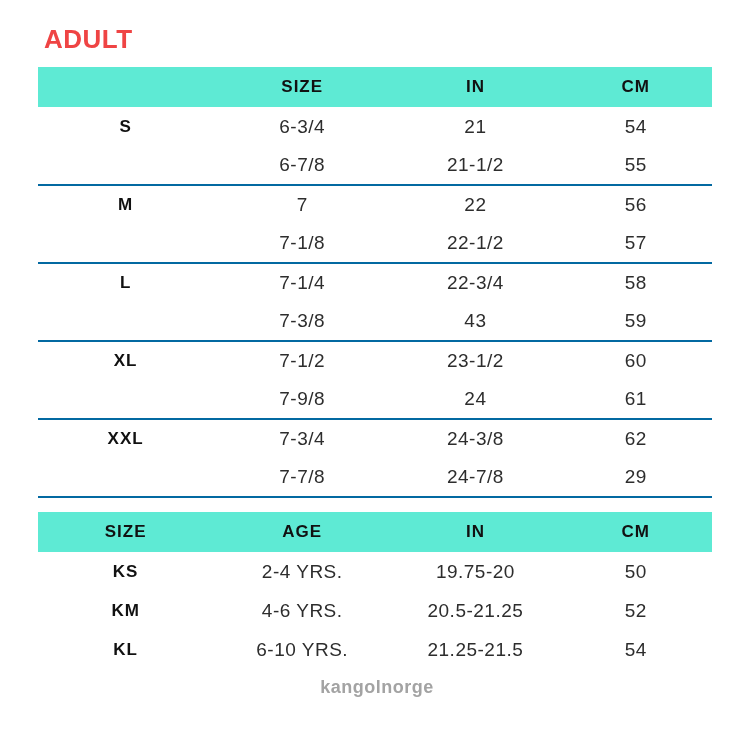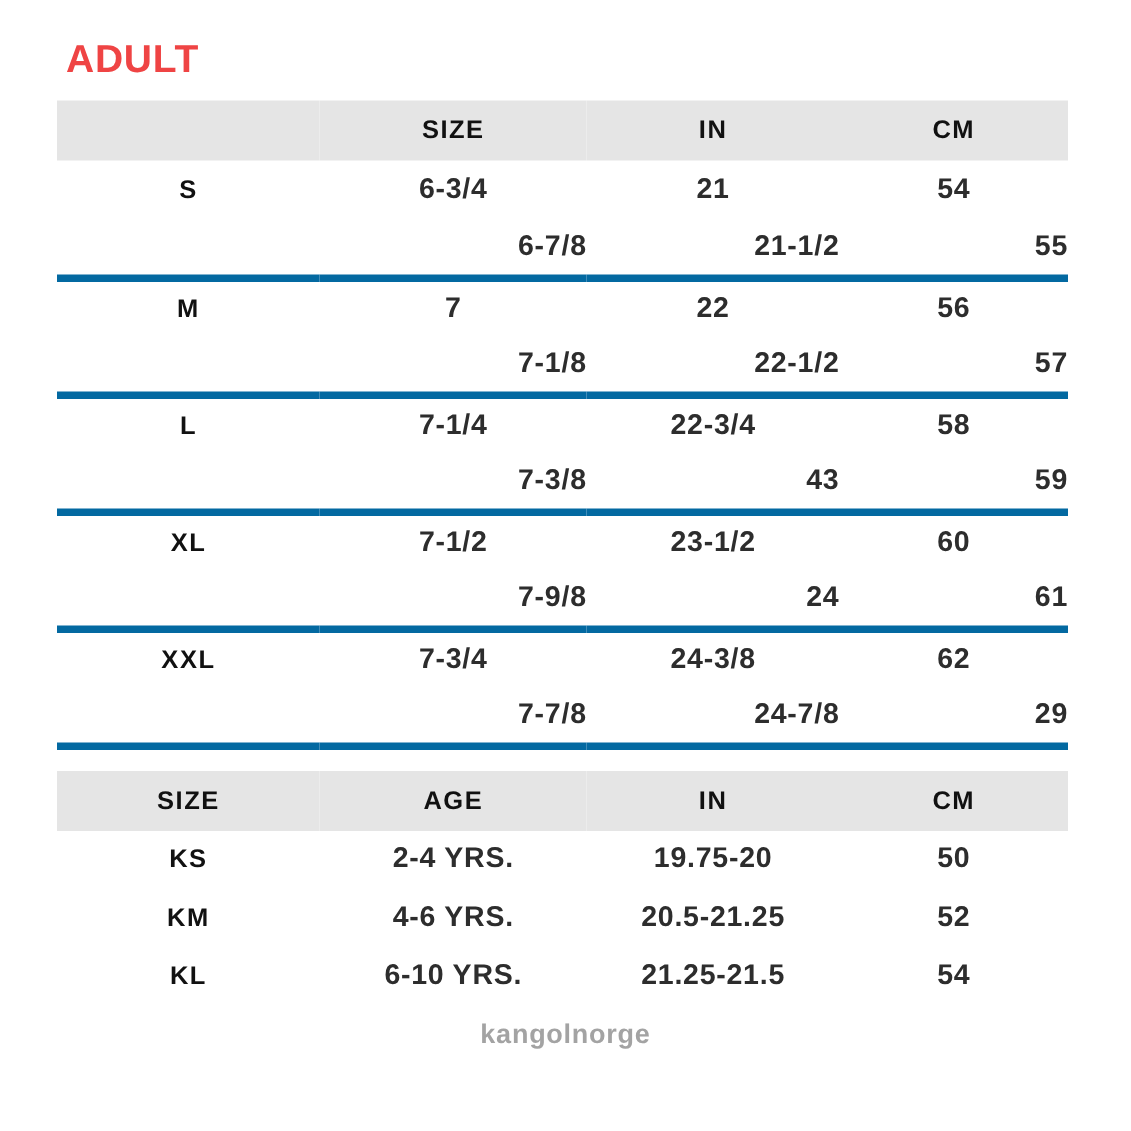--- a/index.html
+++ b/index.html
@@ -29,43 +29,43 @@
     table-layout: fixed;
     margin-top: 14px;
   }
   col.c1 { width: 26%; }
   col.c2 { width: 26.4%; }
   col.c3 { width: 25%; }
   col.c4 { width: 22.6%; }
 
   table.size-table th {
     height: 40px;
-    background: #e5e5e5;
+    background: #5eead4;
     font-size: 17px;
     font-weight: 700;
     letter-spacing: 1px;
     color: #111111;
     vertical-align: middle;
   }
   table.size-table td {
     height: 39px;
     font-size: 19px;
-    font-weight: 700;
+    font-weight: 400;
     letter-spacing: 0.5px;
     color: #2d2d2d;
     text-align: center;
     vertical-align: middle;
   }
   table.size-table td.row-label {
     font-size: 17px;
     font-weight: 700;
     letter-spacing: 1px;
     color: #111111;
   }
-  tr.group-end td { border-bottom: 5px solid #0369a1; text-align: right; }
+  tr.group-end td { border-bottom: 2px solid #0369a1; }
 
   .footer {
     width: 754px;
     text-align: center;
     margin-top: 8px;
   }
   .footer span {
     font-size: 18px;
     letter-spacing: 0.5px;
     color: #a3a3a3;

